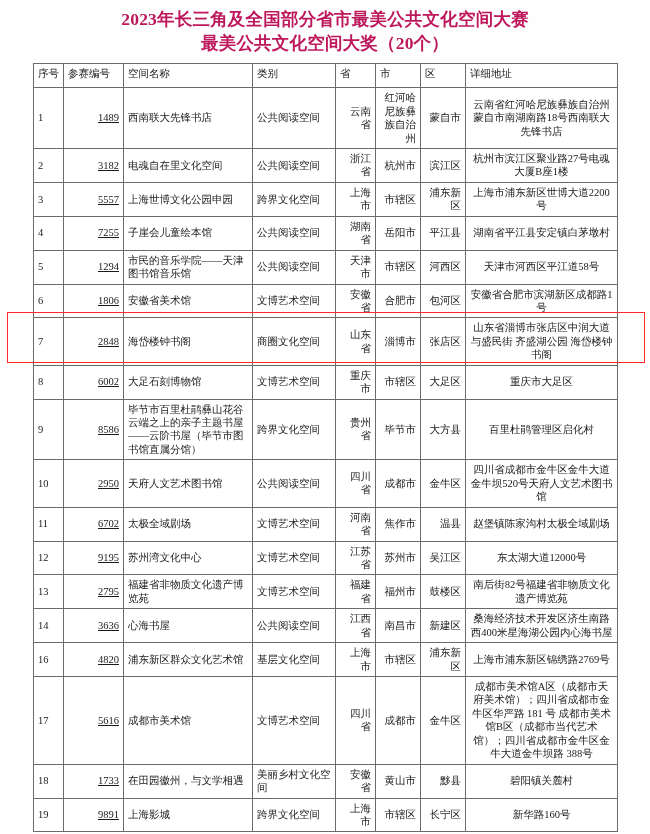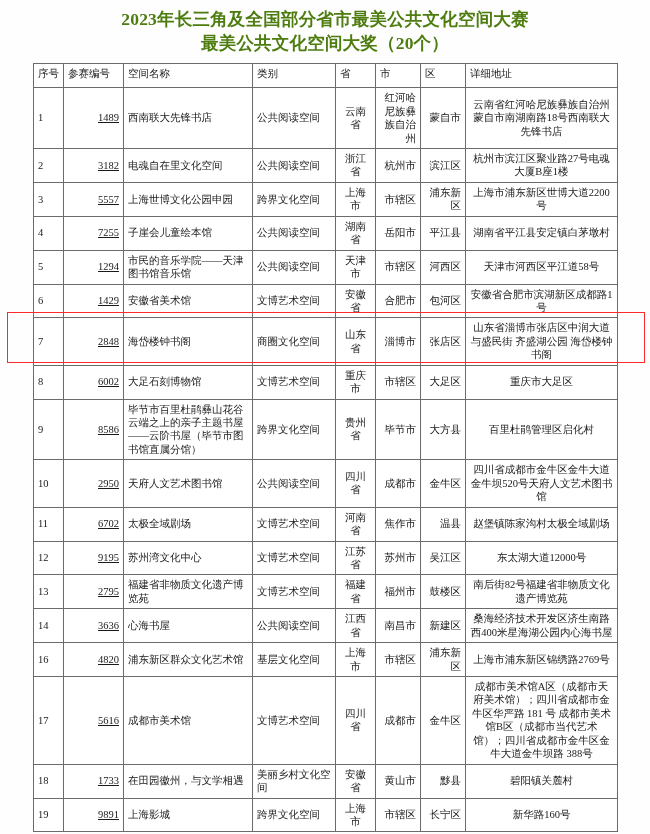--- a/index.html
+++ b/index.html
@@ -25,21 +25,21 @@
   .title-block {
     padding-top: 8px;
     text-align: center;
   }
   .title-line {
     font-family: "Liberation Serif", "DejaVu Serif", serif;
     font-weight: bold;
     font-size: 17.5px;
     letter-spacing: 0.2px;
     line-height: 1.35;
-    color: #4d7c0f;
+    color: #be185d;
   }
   .table-wrap {
     margin: 8px 33px 0 33px;
     width: 584px;
   }
   table.awards {
     border-collapse: collapse;
     width: 584px;
     table-layout: fixed;
     background: #fff;
@@ -69,21 +69,21 @@
   col.c-cat     { width: 83px; }
   col.c-prov    { width: 40px; }
   col.c-city    { width: 45px; }
   col.c-dist    { width: 45px; }
   col.c-addr    { width: 152px; }
 
   td.idx   { text-align: left; padding-left: 4px; }
   td.num   { text-align: right; padding-left: 5px; text-decoration: underline; }
   td.name  { text-align: left; padding-left: 8px; }
   td.cat   { text-align: left; padding-left: 5px; margin-left: 25px; }
-  td.prov  { text-align: center; padding-left: 4px; }
+  td.prov  { text-align: right; padding-left: 4px; }
   td.city  { text-align: right; padding-left: 4px; }
   td.dist  { text-align: right; padding-left: 4px; }
   td.addr  { text-align: center; padding-left: 4px; }
 
   .highlight-box {
     position: absolute;
     border: 1.6px solid #fc2a2a;
     pointer-events: none;
     box-sizing: border-box;
     background: transparent;
@@ -169,21 +169,21 @@
             <td class="num">1294</td>
             <td class="name">市民的音乐学院——天津图书馆音乐馆</td>
             <td class="cat">公共阅读空间</td>
             <td class="prov">天津市</td>
             <td class="city">市辖区</td>
             <td class="dist">河西区</td>
             <td class="addr">天津市河西区平江道58号</td>
           </tr>
           <tr>
             <td class="idx">6</td>
-            <td class="num">1429</td>
+            <td class="num">1806</td>
             <td class="name">安徽省美术馆</td>
             <td class="cat">文博艺术空间</td>
             <td class="prov">安徽省</td>
             <td class="city">合肥市</td>
             <td class="dist">包河区</td>
             <td class="addr">安徽省合肥市滨湖新区成都路1号</td>
           </tr>
           <tr>
             <td class="idx">7</td>
             <td class="num">2848</td>

